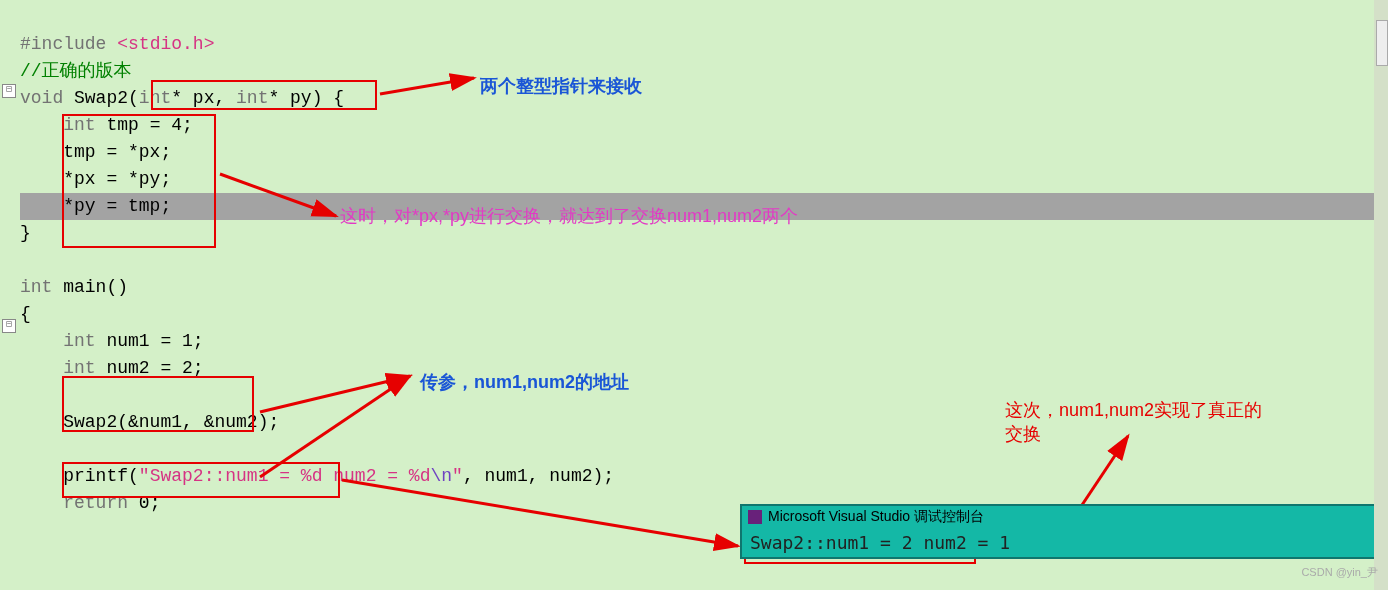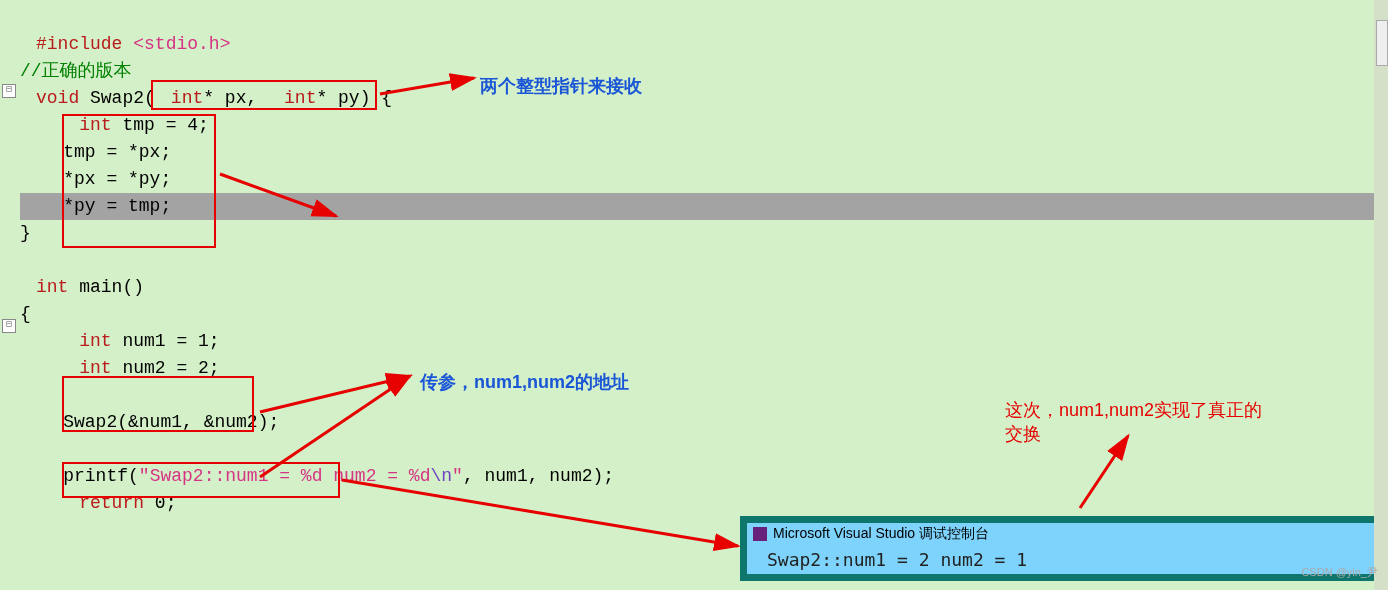--- a/index.html
+++ b/index.html
@@ -32,21 +32,21 @@
     text-align: center;
     color: #888;
   }
   .code {
     position: absolute;
     left: 20px;
     top: 4px;
     white-space: pre;
     line-height: 1.5;
   }
-  .kw-blue { color: #b91c1c; margin-left: 16px; }
+  .kw-blue { color: #737373; }
   .comment-green { color: #008000; text-align: right; }
   .string-pink { color: #d63384; }
   .escape { color: #6f42c1; }
   .highlight-line {
     background: #a3a3a3;
     display: inline-block;
     width: 1360px;
   }
   .red-box {
     position: absolute;
@@ -60,42 +60,41 @@
   }
   .blue-txt { color: #1a56d6; font-weight: bold; }
   .magenta-txt { color: #e23ac5; }
   .red-txt { color: #e60000; }
   .arrow-svg {
     position: absolute;
     overflow: visible;
   }
   .console {
     position: absolute;
-    background: #7dd3fc;
-    border: 7px solid #0f766e;
+    background: #14b8a6;
+    border: 2px solid #0f766e;
     font-family: "Microsoft YaHei", sans-serif;
     font-size: 14px;
-    margin-top: 12px;
   }
   .console-title {
     padding: 2px 6px;
     display: flex;
     align-items: center;
     gap: 6px;
   }
   .vs-icon {
     width: 14px;
     height: 14px;
     background: #68217a;
     display: inline-block;
   }
   .console-body {
     font-family: "Consolas", monospace;
     font-size: 18px;
-    padding: 4px 20px;
+    padding: 4px 8px;
     color: #222;
   }
   .watermark {
     position: absolute;
     right: 10px;
     bottom: 10px;
     font-size: 11px;
     color: #aaa;
     font-family: sans-serif;
   }
@@ -148,20 +147,21 @@
 
 <div class="red-box" style="left:151px; top:80px; width:226px; height:30px"></div>
 <div class="red-box" style="left:62px; top:114px; width:154px; height:134px"></div>
 <div class="red-box" style="left:62px; top:376px; width:192px; height:56px"></div>
 <div class="red-box" style="left:62px; top:462px; width:278px; height:36px"></div>
 <div class="red-box" style="left:744px; top:530px; width:232px; height:34px"></div>
 
 <div class="annot blue-txt" style="left:480px; top:74px">两个整型指针来接收</div>
 
 <div class="annot magenta-txt" style="left:340px; top:204px">
+  <div>这时，对*px,*py进行交换，就达到了交换num1,num2两个</div>
 </div>
 
 <div class="annot blue-txt" style="left:420px; top:370px">传参，num1,num2的地址</div>
 
 <div class="annot red-txt" style="left:1005px; top:398px">
   <div>这次，num1,num2实现了真正的</div>
   <div>交换</div>
 </div>
 
 <svg class="arrow-svg" style="left:378px; top:60px" width="110" height="40">

